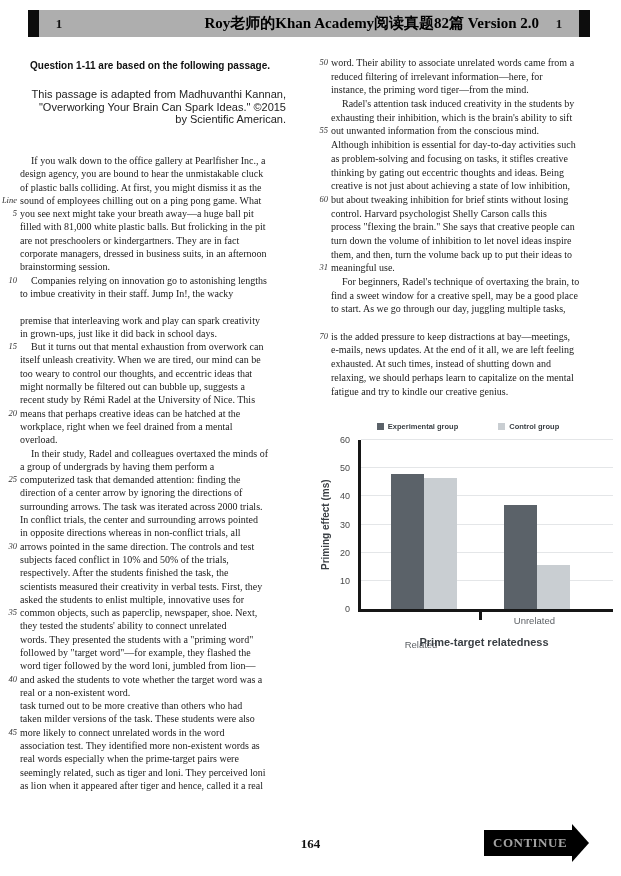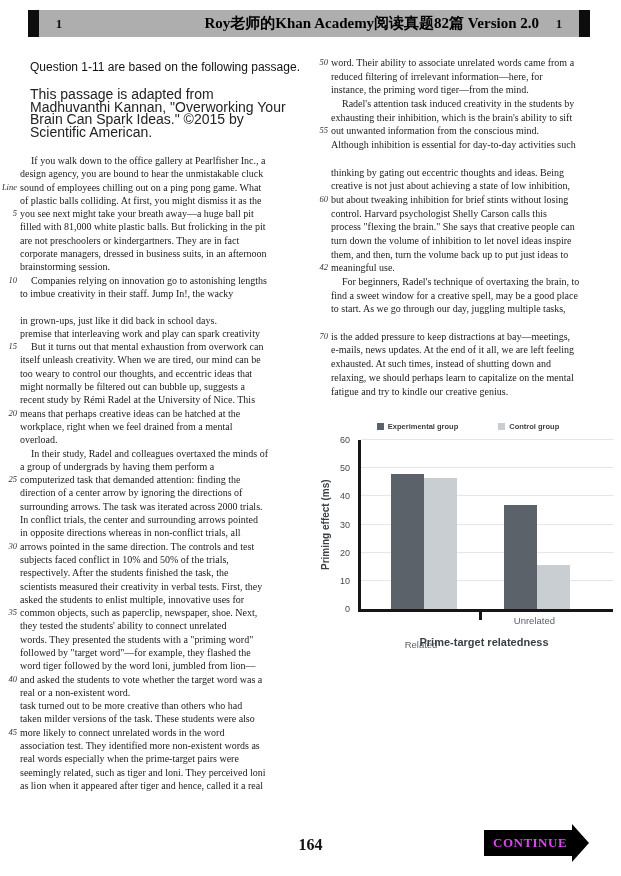--- a/index.html
+++ b/index.html
@@ -14,25 +14,25 @@
     position:absolute; left:28px; top:10px; width:562px; height:27px;
     background:#aeaeae; display:flex; align-items:center;
   }
   .endcap { width:11px; height:27px; background:#0d0d0d; flex:none; }
   .hnum { font-weight:bold; font-size:13px; color:#111; width:40px; text-align:center; }
   .htitle { flex:1; text-align:right; font-weight:bold; font-size:15px; color:#000; }
 
   
   .qheading {
     position:absolute; left:30px; top:60px; width:292px;
-    font-family:"Liberation Sans", sans-serif; font-weight:normal; font-size:12px; color:#111;
+    font-family:"Liberation Sans", sans-serif; font-weight:bold; font-size:10px; color:#111;
   }
   .attribution {
     position:absolute; left:30px; top:88px; width:256px;
-    font-family:"Liberation Sans", sans-serif; font-size:14px; line-height:12.5px; color:#222;
+    font-family:"Liberation Sans", sans-serif; font-size:11px; line-height:12.5px; color:#222;text-align:right;
   }
 
   
   .passage-col { position:absolute; }
   .col-left  { left:1px;  top:154px; width:304px; --lh:13.3px; }
   .col-right { left:312px; top:56px;  width:306px; --lh:13.7px; }
   .pline { display:flex; height:var(--lh); line-height:var(--lh); white-space:nowrap; font-size:10px; }
   .lnum  { width:16px; flex:none; text-align:right; margin-right:3px;
            font-style:italic; font-size:8.5px; color:#333; }
   .ltext { flex:none; }
@@ -58,24 +58,24 @@
   .bar { position:absolute; bottom:0; width:33px; }
   .mid-tick { position:absolute; left:47%; bottom:-11px; width:3px; height:11px; background:#161616; }
   .xlabels { position:absolute; left:38px; top:193px; width:252px; height:14px; }
   .xlabel-item { position:absolute; transform:translateX(-50%);
                  font-size:9.5px; color:#5d6166; }
   .xaxis-title { position:absolute; left:38px; top:214px; width:252px; text-align:center;
                  font-weight:bold; font-size:11px; color:#3a3f44; }
 
   
   .page-num { position:absolute; left:0; top:836px; width:621px; text-align:center;
-              font-weight:bold; font-size:16px; color:#111; }
+              font-weight:bold; font-size:13px; color:#111; }
   .continue { position:absolute; left:484px; top:824px; display:flex; align-items:center;
               cursor:pointer; }
-  .cont-rect { background:#000; color:#d946ef; font-weight:bold; font-size:13px;
+  .cont-rect { background:#000; color:#a3a3a3; font-weight:bold; font-size:13px;
                font-family:"Liberation Serif", serif; letter-spacing:0.5px;
                padding:5px 5px 5px 9px; }
   .cont-arrow { width:0; height:0; border-top:19px solid transparent;
                 border-bottom:19px solid transparent; border-left:17px solid #000; }
 </style>
 </head>
 <body>
 
 <div class="page">
 
@@ -93,28 +93,28 @@
   <div class="passage-col col-left" id="colLeft">
       <div class="pline indent">
         <span class="lnum"></span>
         <span class="ltext">If you walk down to the office gallery at Pearlfisher Inc., a</span>
       </div>
       <div class="pline">
         <span class="lnum"></span>
         <span class="ltext">design agency, you are bound to hear the unmistakable cluck</span>
       </div>
       <div class="pline">
+        <span class="lnum"></span>
+        <span class="ltext">of plastic balls colliding. At first, you might dismiss it as the</span>
+      </div>
+      <div class="pline">
         <span class="lnum">Line</span>
         <span class="ltext">sound of employees chilling out on a ping pong game. What</span>
       </div>
       <div class="pline">
-        <span class="lnum"></span>
-        <span class="ltext">of plastic balls colliding. At first, you might dismiss it as the</span>
-      </div>
-      <div class="pline">
         <span class="lnum">5</span>
         <span class="ltext">you see next might take your breath away—a huge ball pit</span>
       </div>
       <div class="pline">
         <span class="lnum"></span>
         <span class="ltext">filled with 81,000 white plastic balls. But frolicking in the pit</span>
       </div>
       <div class="pline">
         <span class="lnum"></span>
         <span class="ltext">are not preschoolers or kindergartners. They are in fact</span>
@@ -133,25 +133,25 @@
       </div>
       <div class="pline">
         <span class="lnum"></span>
         <span class="ltext">to imbue creativity in their staff. Jump In!, the wacky</span>
       </div>
       <div class="pline">
         <span class="lnum"></span>
       </div>
       <div class="pline">
         <span class="lnum"></span>
+        <span class="ltext">premise that interleaving work and play can spark creativity</span>
+      </div>
+      <div class="pline">
+        <span class="lnum"></span>
         <span class="ltext">in grown-ups, just like it did back in school days.</span>
-      </div>
-      <div class="pline">
-        <span class="lnum"></span>
-        <span class="ltext">premise that interleaving work and play can spark creativity</span>
       </div>
       <div class="pline indent">
         <span class="lnum">15</span>
         <span class="ltext">But it turns out that mental exhaustion from overwork can</span>
       </div>
       <div class="pline">
         <span class="lnum"></span>
         <span class="ltext">itself unleash creativity. When we are tired, our mind can be</span>
       </div>
       <div class="pline">
@@ -307,20 +307,21 @@
       <div class="pline">
         <span class="lnum">55</span>
         <span class="ltext">out unwanted information from the conscious mind.</span>
       </div>
       <div class="pline">
         <span class="lnum"></span>
         <span class="ltext">Although inhibition is essential for day-to-day activities such</span>
       </div>
       <div class="pline">
         <span class="lnum"></span>
+        <span class="ltext">as problem-solving and focusing on tasks, it stifles creative</span>
       </div>
       <div class="pline">
         <span class="lnum"></span>
         <span class="ltext">thinking by gating out eccentric thoughts and ideas. Being</span>
       </div>
       <div class="pline">
         <span class="lnum"></span>
         <span class="ltext">creative is not just about achieving a state of low inhibition,</span>
       </div>
       <div class="pline">
@@ -334,24 +335,24 @@
       <div class="pline">
         <span class="lnum"></span>
         <span class="ltext">process "flexing the brain." She says that creative people can</span>
       </div>
       <div class="pline">
         <span class="lnum"></span>
         <span class="ltext">turn down the volume of inhibition to let novel ideas inspire</span>
       </div>
       <div class="pline">
         <span class="lnum"></span>
-        <span class="ltext">them, and then, turn the volume back up to put just ideas to</span>
-      </div>
-      <div class="pline">
-        <span class="lnum">42</span>
+        <span class="ltext">them, and then, turn the volume back up to put their ideas to</span>
+      </div>
+      <div class="pline">
+        <span class="lnum">31</span>
         <span class="ltext">meaningful use.</span>
       </div>
       <div class="pline indent">
         <span class="lnum"></span>
         <span class="ltext">For beginners, Radel's technique of overtaxing the brain, to</span>
       </div>
       <div class="pline">
         <span class="lnum"></span>
         <span class="ltext">find a sweet window for a creative spell, may be a good place</span>
       </div>

